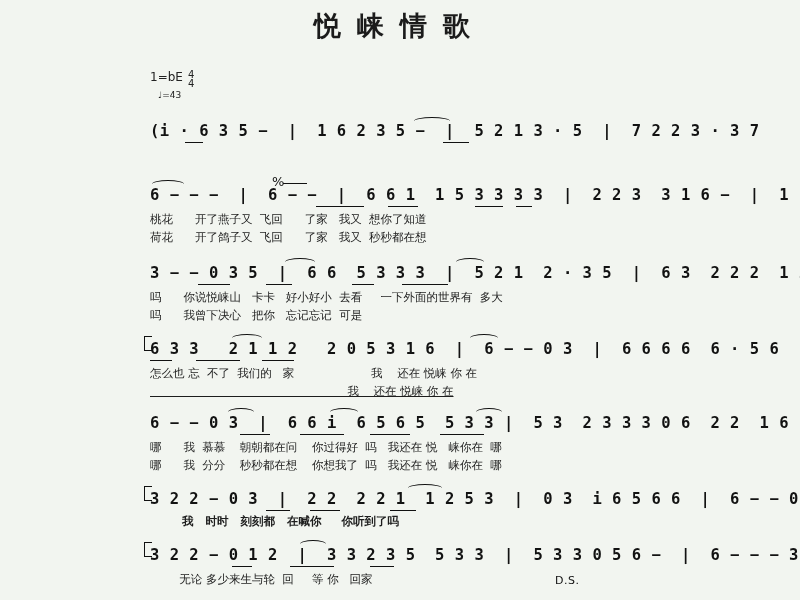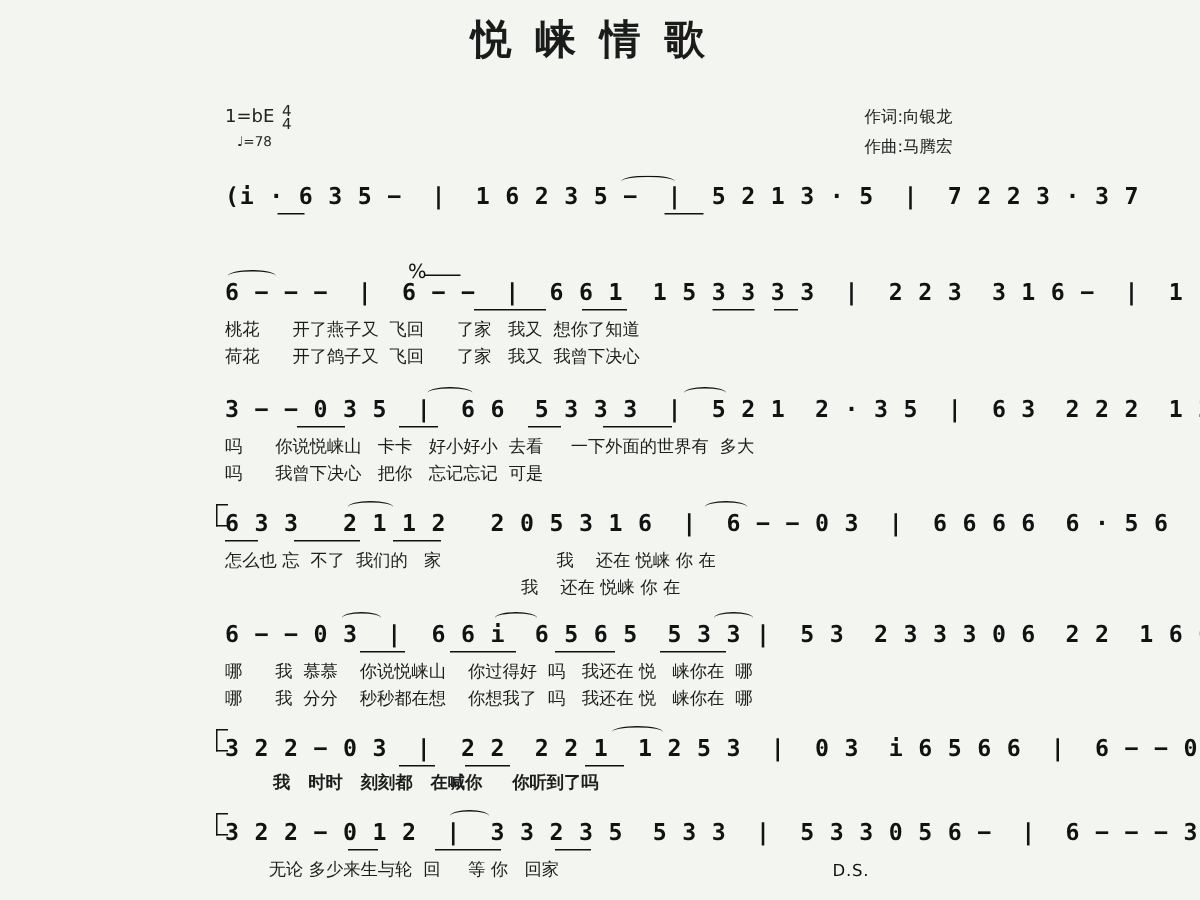--- a/index.html
+++ b/index.html
@@ -137,52 +137,48 @@
   }
 </style>
 </head>
 <body>
 
 <div class="sheet">
   <div class="page-inner">
 
     <div class="title">悦崃情歌</div>
 
-    <div class="credits">
-      <div>作词:向银龙</div>
-      <div>作曲:马腾宏</div>
-    </div>
 
     <div class="tempo-block">
       <span class="tempo-key">1=bE</span>
       <span class="tempo-meter">
         <span>4</span>
         <span>4</span>
       </span>
-      <span class="tempo-num">♩=78</span>
+      <span class="tempo-num">♩=43</span>
     </div>
 
     <div class="staff" style="top:122px;">
       <div class="notes" style="top:0;text-align:center;">(i · 6 3 5 −  |  1 6 2 3 5 −  |  5 2 1 3 · 5  |  7 2 2 3 · 3 7</div>
       <div class="ubar" style="left:185px; top:20px; width:18px;"></div>
       <div class="ubar" style="left:443px; top:20px; width:26px;"></div>
       <div class="tie" style="left:414px; top:-5px; width:36px;"></div>
     </div>
 
     <div class="staff" style="top:186px;">
       <div class="seg-mark" style="left:272px; top:-12px;">%</div>
       <div class="notes" style="top:0;">6 − − −  |  6 − −  |  6 6 1  1 5 3 3 3 3  |  2 2 3  3 1 6 −  |  1 1  1 6 6  2 5 3 |</div>
       <div class="ubar" style="left:283px; top:-3px; width:24px;"></div>
       <div class="ubar" style="left:316px; top:20px; width:48px;"></div>
       <div class="ubar" style="left:388px; top:20px; width:30px;"></div>
       <div class="ubar" style="left:475px; top:20px; width:28px;"></div>
       <div class="ubar" style="left:516px; top:20px; width:16px;"></div>
       <div class="tie" style="left:152px; top:-6px; width:32px;"></div>
       <div class="lyric" style="top:26px;">桃花      开了燕子又  飞回      了家   我又  想你了知道</div>
-      <div class="lyric" style="top:44px;">荷花      开了鸽子又  飞回      了家   我又  我曾下决心</div>
+      <div class="lyric" style="top:44px;">荷花      开了鸽子又  飞回      了家   我又  秒秒都在想</div>
     </div>
 
     <div class="staff" style="top:264px;">
       <div class="notes" style="top:0;">3 − − 0 3 5  |  6 6  5 3 3 3  |  5 2 1  2 · 3 5  |  6 3  2 2 2  1 2 3  |  5 6 6 − − 3 |</div>
       <div class="ubar" style="left:198px; top:20px; width:32px;"></div>
       <div class="ubar" style="left:266px; top:20px; width:26px;"></div>
       <div class="ubar" style="left:352px; top:20px; width:22px;"></div>
       <div class="ubar" style="left:402px; top:20px; width:46px;"></div>
       <div class="tie" style="left:285px; top:-6px; width:30px;"></div>
       <div class="tie" style="left:456px; top:-6px; width:28px;"></div>
@@ -192,33 +188,33 @@
 
     <div class="staff" style="top:340px;">
       <div class="bracket-l" style="left:144px; top:-4px;"></div>
       <div class="notes" style="top:0;">6 3 3   2 1 1 2   2 0 5 3 1 6  |  6 − − 0 3  |  6 6 6 6  6 · 5 6  |</div>
       <div class="ubar" style="left:150px; top:20px; width:22px;"></div>
       <div class="ubar" style="left:196px; top:20px; width:44px;"></div>
       <div class="ubar" style="left:262px; top:20px; width:32px;"></div>
       <div class="tie" style="left:232px; top:-6px; width:30px;"></div>
       <div class="tie" style="left:470px; top:-6px; width:28px;"></div>
       <div class="lyric" style="top:26px;">怎么也 忘  不了  我们的   家                     我    还在 悦崃 你 在</div>
-      <div class="lyric" style="top:44px;">                                                      我    还在 悦崃 你 在</div>
+      <div class="lyric" style="top:44px;text-decoration:underline;">                                                      我    还在 悦崃 你 在</div>
     </div>
 
     <div class="staff" style="top:414px;">
       <div class="notes" style="top:0;">6 − − 0 3  |  6 6 i  6 5 6 5  5 3 3 |  5 3  2 3 3 3 0 6  2 2  1 6 6 5  2 3 2 |</div>
       <div class="ubar" style="left:240px; top:20px; width:30px;"></div>
       <div class="ubar" style="left:300px; top:20px; width:44px;"></div>
       <div class="ubar" style="left:370px; top:20px; width:40px;"></div>
       <div class="ubar" style="left:440px; top:20px; width:44px;"></div>
       <div class="tie" style="left:228px; top:-6px; width:26px;"></div>
       <div class="tie" style="left:330px; top:-6px; width:28px;"></div>
       <div class="tie" style="left:476px; top:-6px; width:26px;"></div>
-      <div class="lyric" style="top:26px;">哪      我  慕慕    你说悦崃山    你过得好  吗   我还在 悦   崃你在  哪</div>
+      <div class="lyric" style="top:26px;">哪      我  慕慕    朝朝都在问    你过得好  吗   我还在 悦   崃你在  哪</div>
       <div class="lyric" style="top:44px;">哪      我  分分    秒秒都在想    你想我了  吗   我还在 悦   崃你在  哪</div>
     </div>
 
     <div class="staff" style="top:490px;">
       <div class="bracket-l" style="left:144px; top:-4px;"></div>
       <div class="notes" style="top:0;">3 2 2 − 0 3  |  2 2  2 2 1  1 2 5 3  |  0 3  i 6 5 6 6  |  6 − − 0 3 |</div>
       <div class="ubar" style="left:266px; top:20px; width:24px;"></div>
       <div class="ubar" style="left:310px; top:20px; width:30px;"></div>
       <div class="ubar" style="left:390px; top:20px; width:26px;"></div>
       <div class="tie" style="left:408px; top:-6px; width:34px;"></div>

